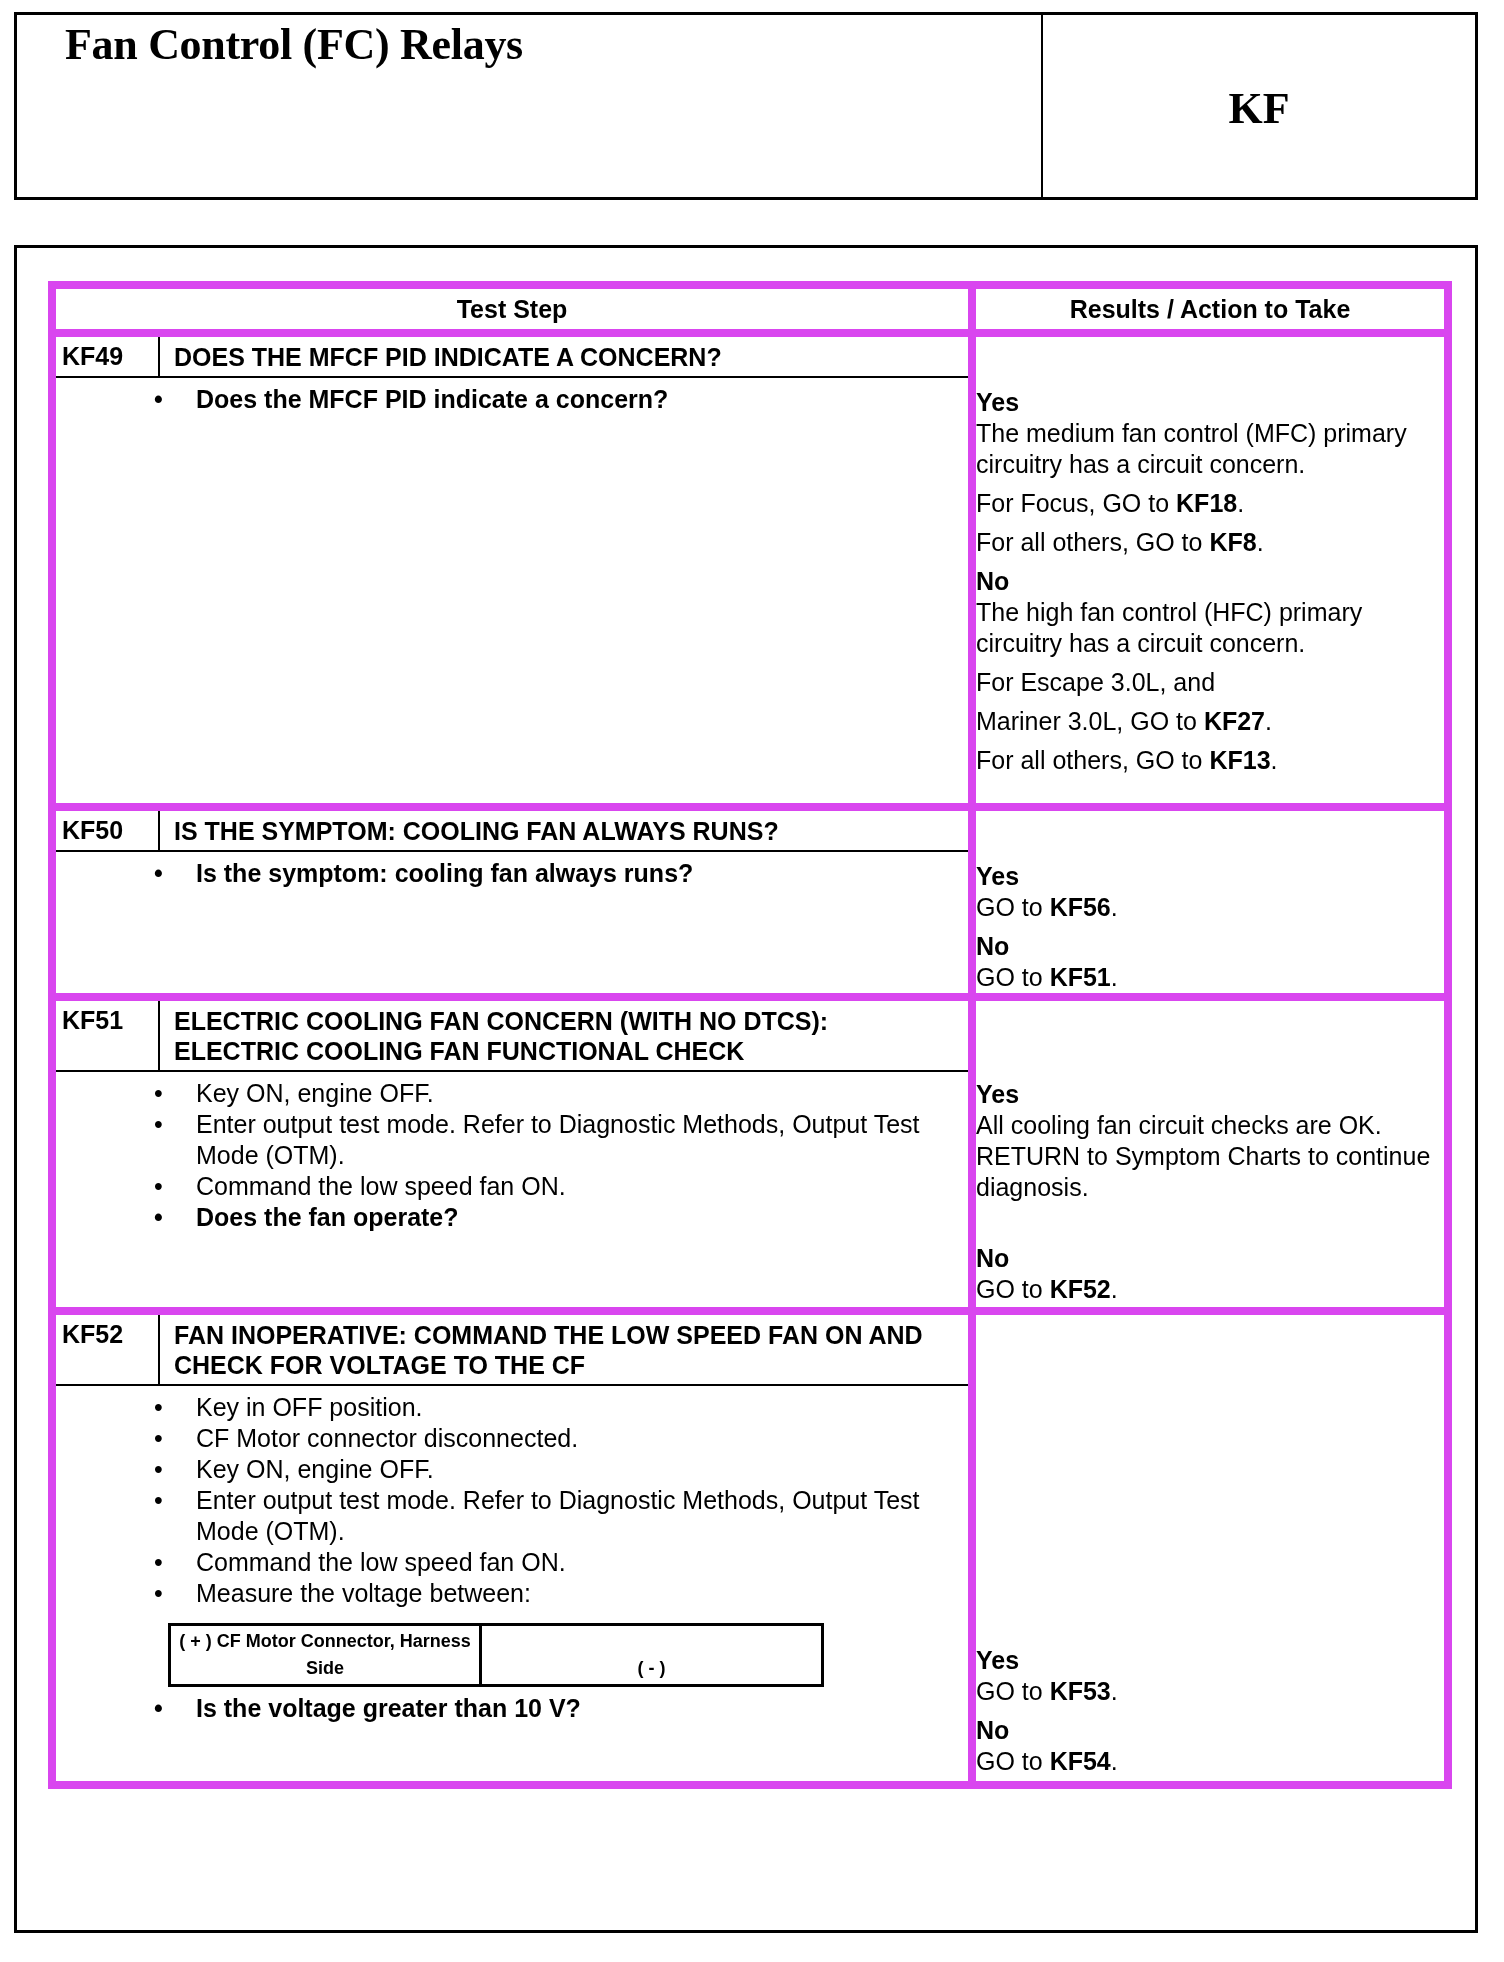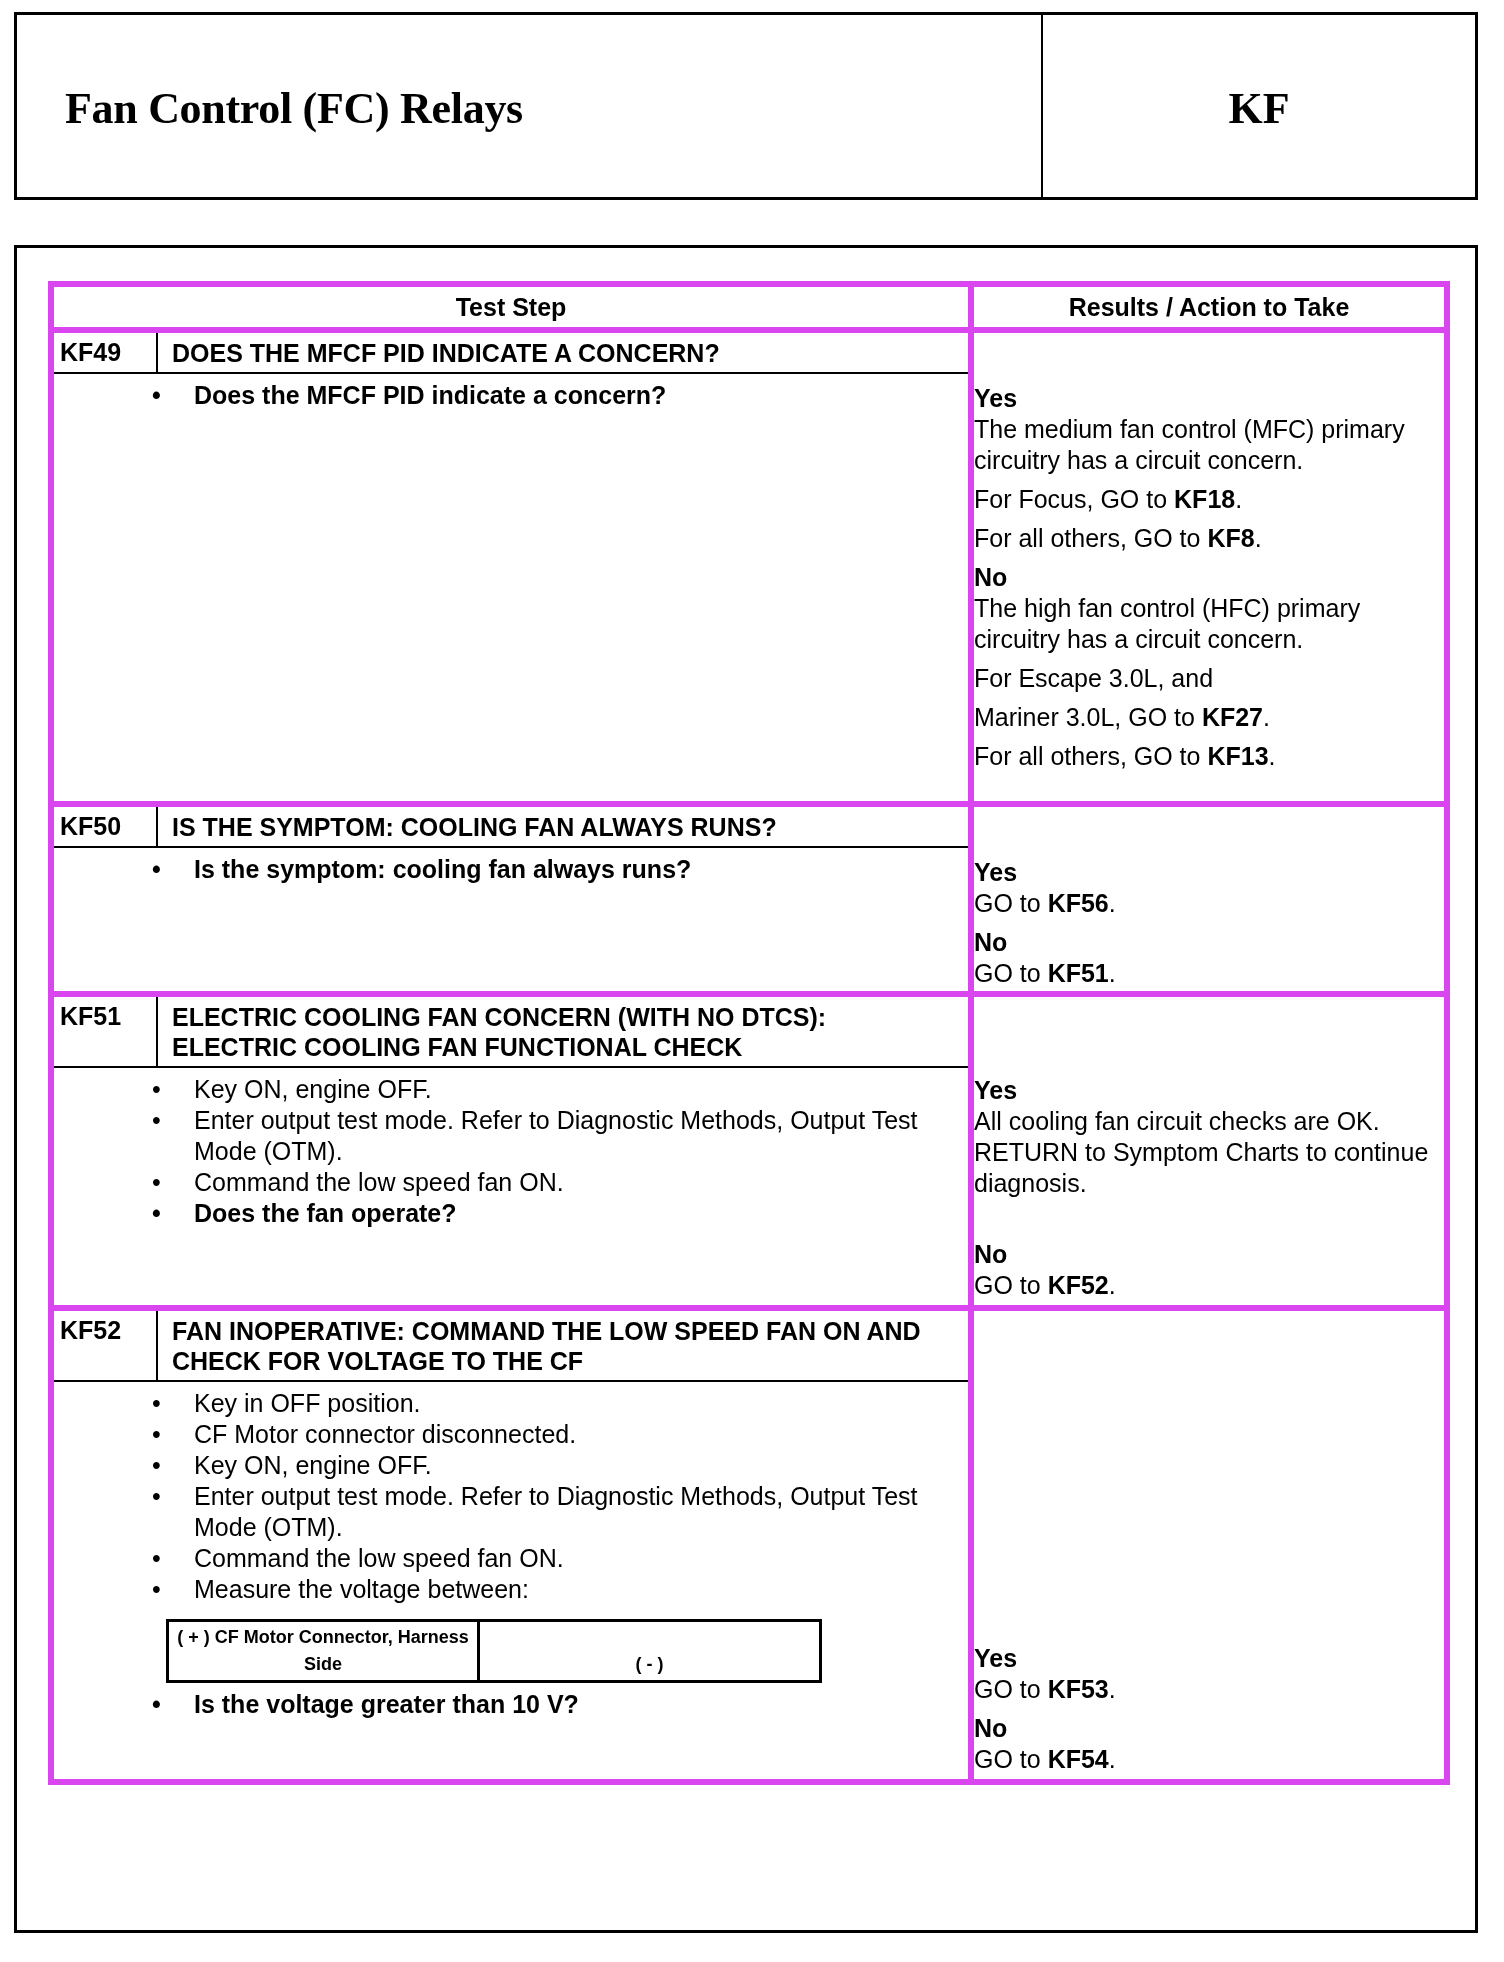--- a/index.html
+++ b/index.html
@@ -6,39 +6,39 @@
     body {
       width: 1504px; height: 1962px; position: relative; overflow: hidden;
       font-family: "Liberation Sans", sans-serif; color: #000;
     }
     .header-box {
       position: absolute; left: 14px; top: 12px; width: 1464px; height: 188px;
       border: 3px solid #000; box-sizing: border-box; display: flex;
     }
     .header-title-cell {
       width: 1026px; border-right: 2px solid #000; box-sizing: border-box;
-      display: flex; align-items: center; padding-left: 48px; padding-top: 4px;
+      display: flex; padding-left: 48px; padding-top: 4px;
     }
     .header-title {
       font-family: "Liberation Serif", serif; font-weight: bold; font-size: 44px;
       letter-spacing: -0.3px;
     }
     .header-code-cell { flex: 1; display: flex; align-items: center; justify-content: center; padding-top: 4px; }
     .header-code { font-family: "Liberation Serif", serif; font-weight: bold; font-size: 44px; }
 
     .frame {
       position: absolute; left: 14px; top: 245px; width: 1464px; height: 1688px;
       border: 3px solid #000; box-sizing: border-box;
     }
     .diag-table {
       position: absolute; left: 48px; top: 281px; width: 1396px;
       border-collapse: collapse; table-layout: fixed;
     }
     .diag-table td, .diag-table th {
-      border: 6px solid #d946ef; vertical-align: top; padding: 0;
+      border: 8px solid #d946ef; vertical-align: top; padding: 0;
     }
     .col-step { width: 920px; }
     .col-result { width: 476px; }
     .th-cell {
       height: 40px; font-weight: bold; font-size: 25px; text-align: center; vertical-align: middle !important;
     }
     .step-title-row { display: flex; }
     .step-code {
       width: 104px; flex: none; border-right: 2px solid #000; font-weight: bold; font-size: 25px;
       padding: 5px 0 0 6px; box-sizing: border-box;

